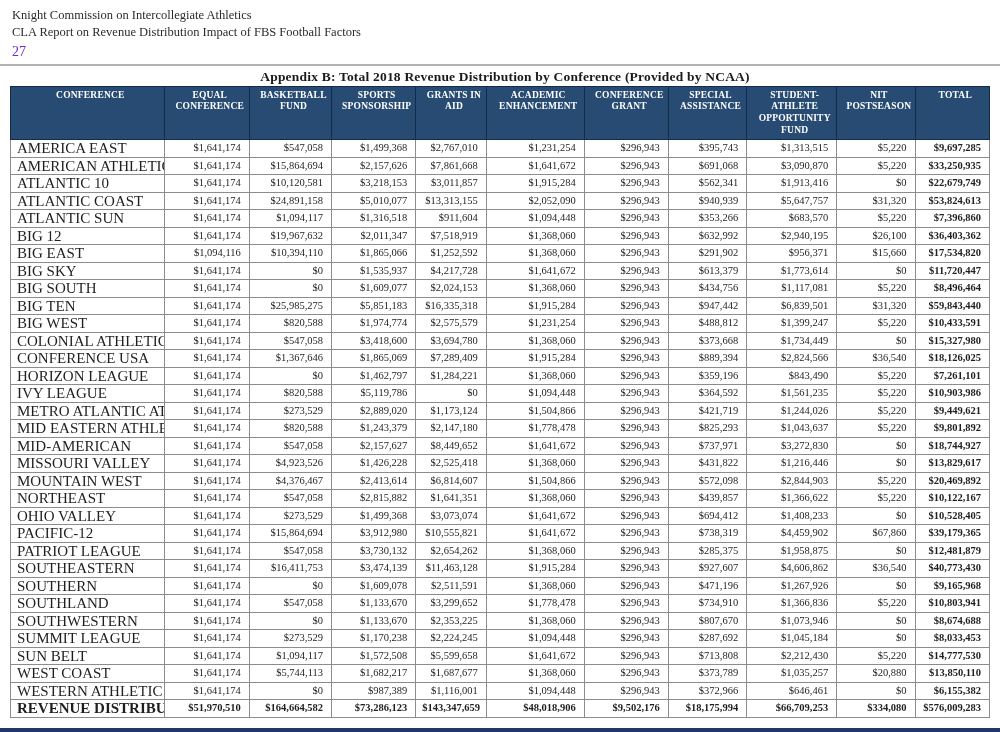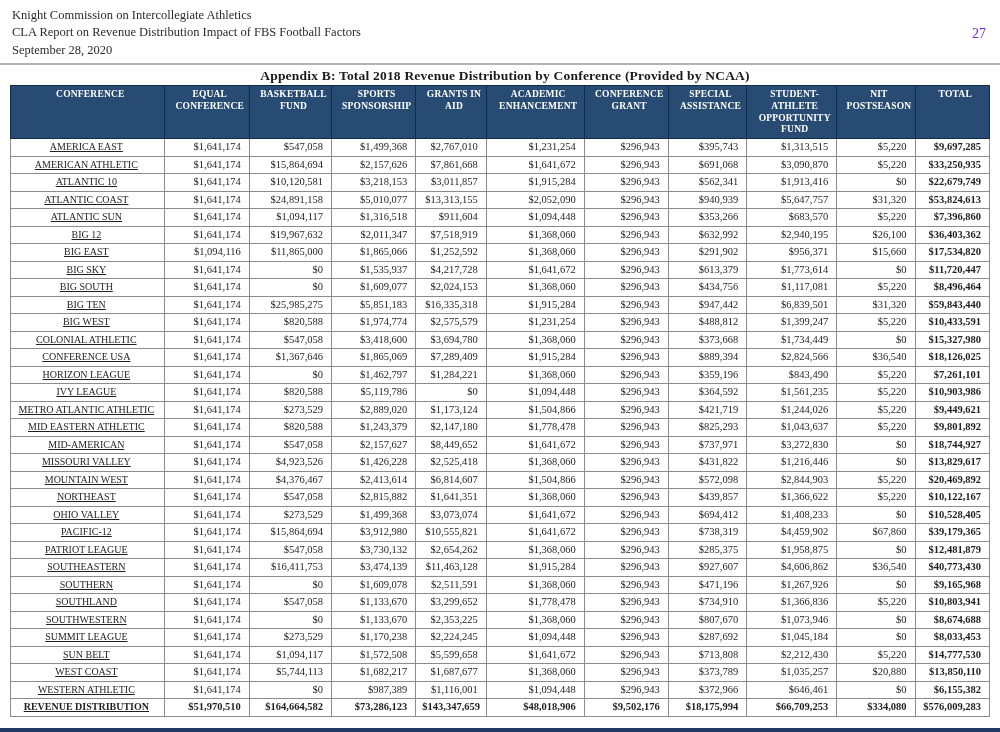--- a/index.html
+++ b/index.html
@@ -7,22 +7,23 @@
     position:relative;
     width:1000px;height:732px;
     background:#ffffff;
     font-family:"Liberation Serif","DejaVu Serif",serif;
     color:#1a1a1a;
     overflow:hidden;
     box-sizing:border-box;
   }
   
   .hdr{
-    display:flex;justify-content:space-between;align-items:center;
+    display:flex;justify-content:space-between;align-items:flex-start;
     padding:7px 14px 0 12px;
+    flex-direction:column;
   }
   .hdr-left div{
     font-size:12.5px;line-height:1.38;color:#2b2b2b;
   }
   .page-num{font-size:14px;color:#6d28d9;padding-top:2px;}
   .rule{
     margin-top:4px;height:2px;background:#b3b3b3;width:100%;
   }
   
   .title{
@@ -44,40 +45,39 @@
     border:1px solid #122c4a;
     letter-spacing:.2px;
   }
   table.rev td{
     border:1px solid #8c8c8c;
     padding:2px 8px 2px 6px;
     line-height:12.5px;
     white-space:nowrap;overflow:hidden;
     color:#1f1f1f;
   }
-  td.name{text-align:center;white-space:normal;font-size:10px;text-decoration:underline;}
+  td.name{text-align:left;white-space:normal;font-size:15px;}
   td.num{text-align:right;}
   td.total{font-weight:bold;}
   tr.total-row td{font-weight:bold;}
   
   .bottom-bar{
     position:absolute;left:0;bottom:0;width:100%;height:4px;
     background:#203864;
   }
 </style>
 </head>
 <body>
 
 <div class="page">
 
   <div class="hdr">
     <div class="hdr-left">
       <div>Knight Commission on Intercollegiate Athletics</div>
       <div>CLA Report on Revenue Distribution Impact of FBS Football Factors</div>
-      <div>September 28, 2020</div>
     </div>
     <div class="page-num">27</div>
   </div>
 
   <div class="rule"></div>
 
   <div class="title">Appendix B: Total 2018 Revenue Distribution by Conference (Provided by NCAA)</div>
 
   <table class="rev">
     <colgroup>
@@ -183,21 +183,21 @@
           <td class="num">$1,368,060</td>
           <td class="num">$296,943</td>
           <td class="num">$632,992</td>
           <td class="num">$2,940,195</td>
           <td class="num">$26,100</td>
           <td class="num total">$36,403,362</td>
         </tr>
         <tr>
           <td class="name">BIG EAST</td>
           <td class="num">$1,094,116</td>
-          <td class="num">$11,865,000</td>
+          <td class="num">$10,394,110</td>
           <td class="num">$1,865,066</td>
           <td class="num">$1,252,592</td>
           <td class="num">$1,368,060</td>
           <td class="num">$296,943</td>
           <td class="num">$291,902</td>
           <td class="num">$956,371</td>
           <td class="num">$15,660</td>
           <td class="num total">$17,534,820</td>
         </tr>
         <tr>

